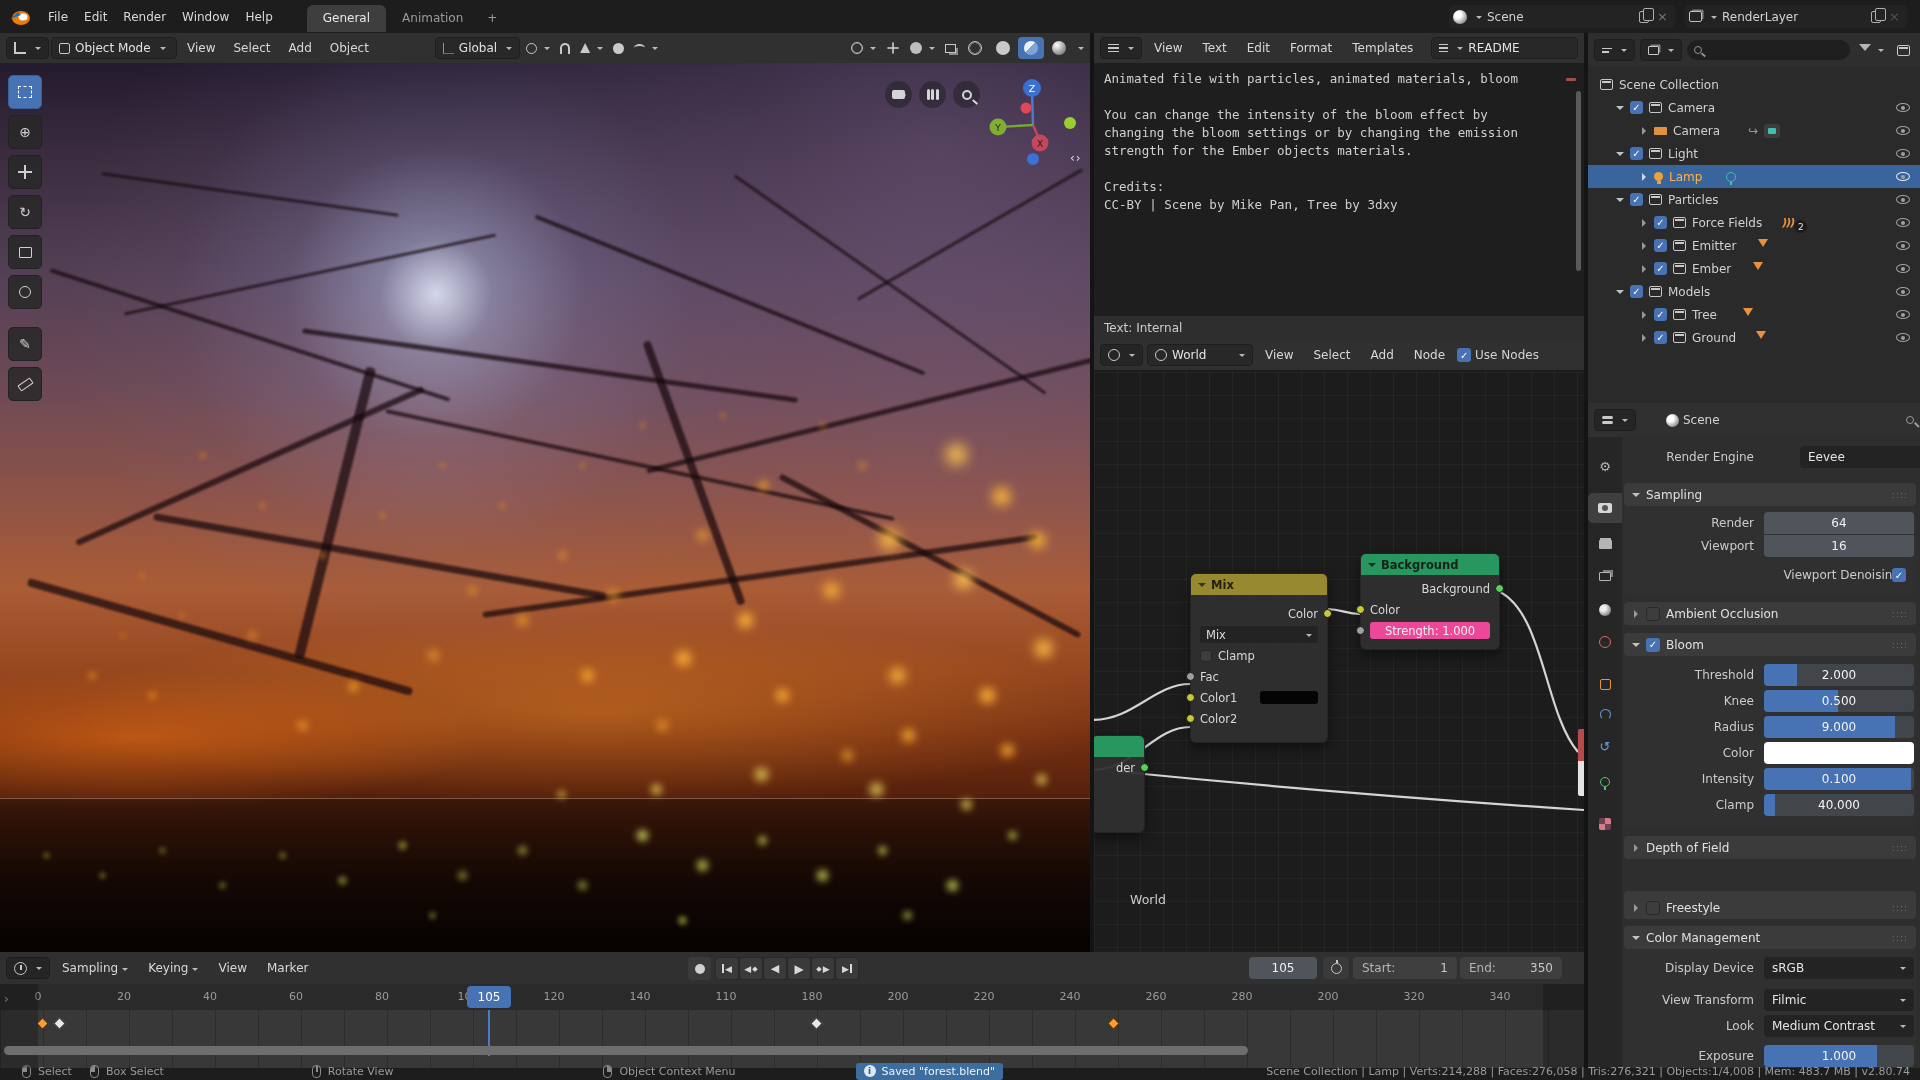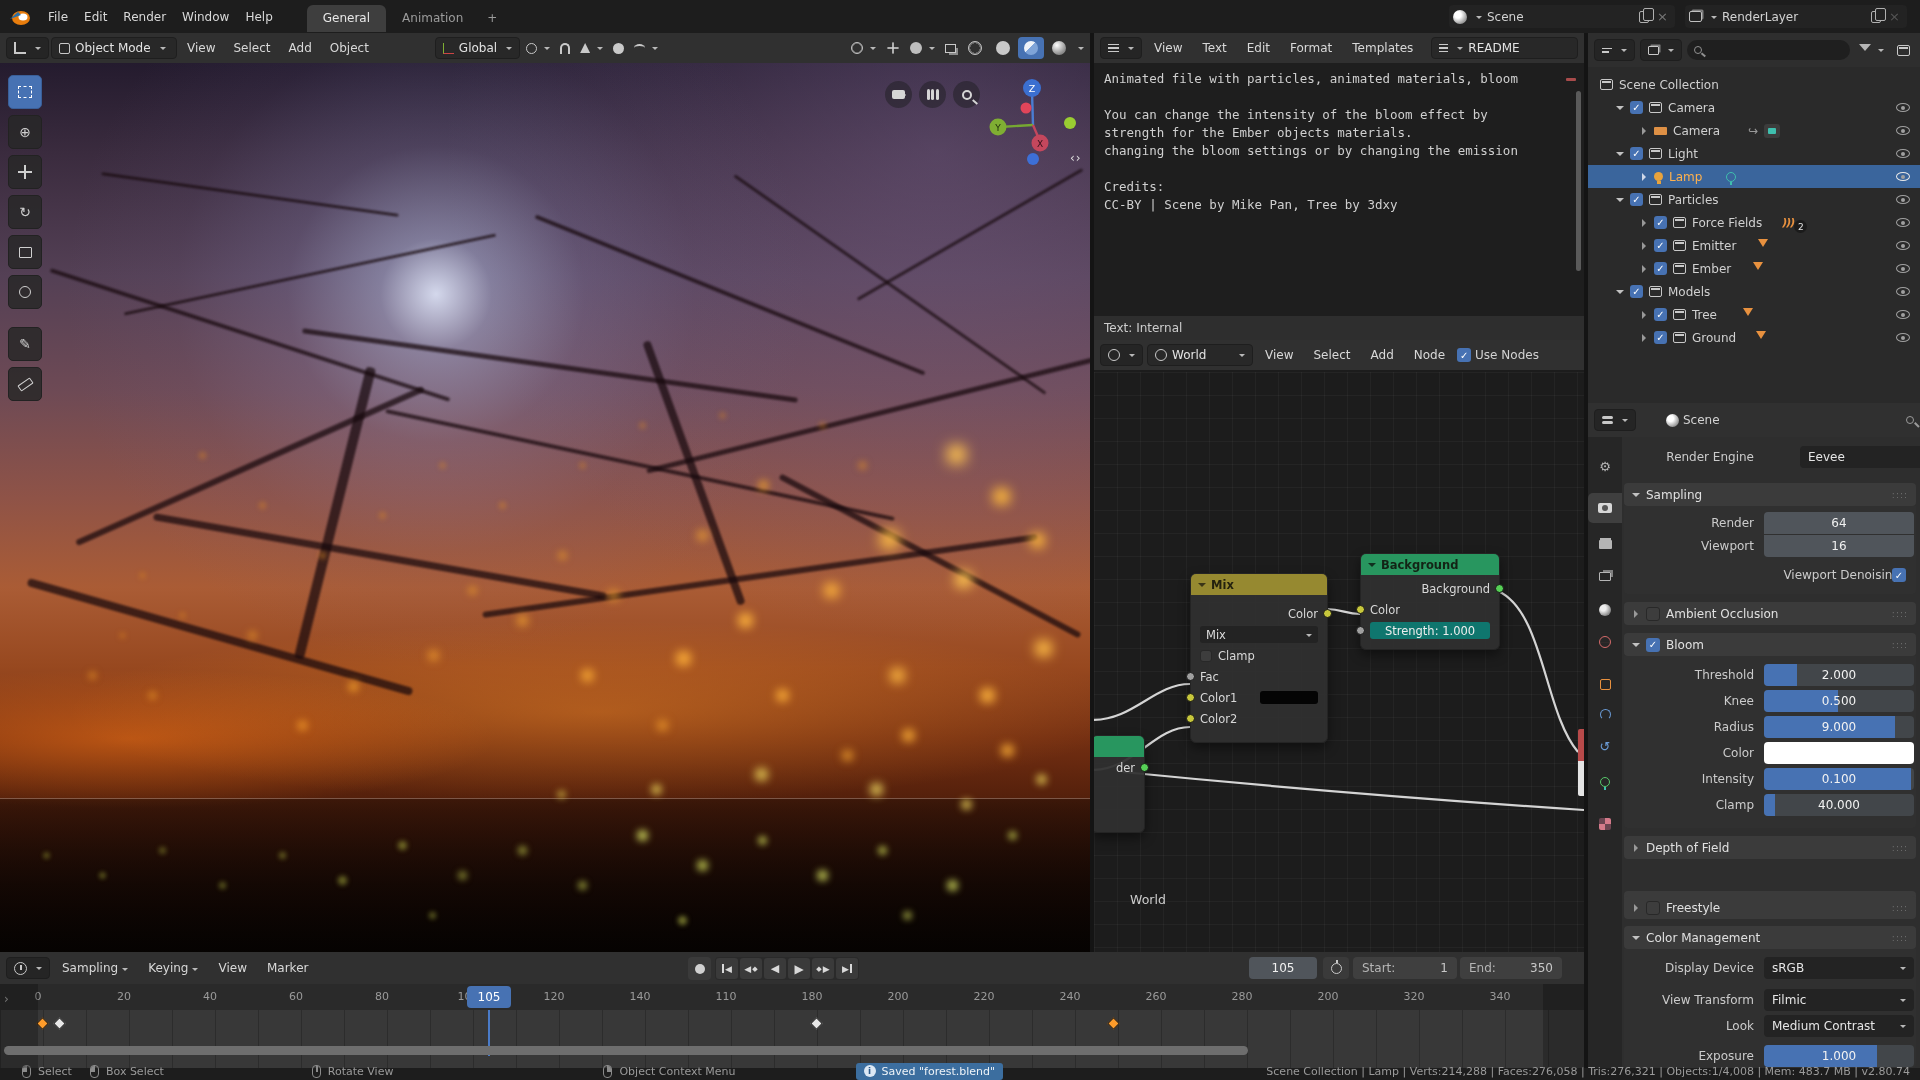--- a/index.html
+++ b/index.html
@@ -101,21 +101,21 @@
     box-shadow:0 5px 12px rgba(0,0,0,.45); font-size:11.5px; color:#d8d8d8; z-index:5; }
   .nhead { height:21px; border-radius:5px 5px 0 0; display:flex; align-items:center; gap:5px; padding:0 7px;
     color:rgba(15,15,8,.85); font-weight:bold; }
   .nrow { height:21px; display:flex; align-items:center; padding:0 9px; position:relative; }
   .nrow.out { justify-content:flex-end; }
   .sock { position:absolute; width:9px; height:9px; border-radius:50%; border:1px solid #151515; z-index:6; }
   .sock.l { left:-5px; } .sock.r { right:-5px; }
   .sock.yel { background:#c8c83c; } .sock.gry { background:#a0a0a0; } .sock.grn { background:#56d056; }
   .nfield { background:#232323; border-radius:3px; height:17px; flex:1; display:flex; align-items:center;
     padding:0 6px; justify-content:space-between; color:#dcdcdc; }
-  .nval { background:#0f766e; border-radius:3px; height:17px; flex:1; display:flex; align-items:center;
+  .nval { background:#ec4899; border-radius:3px; height:17px; flex:1; display:flex; align-items:center;
     justify-content:center; color:#eee; }
   .swatch { width:58px; height:13px; border-radius:3px; background:#040404; margin-left:auto; }
   
   #out { left:1588px; top:33px; width:332px; height:370px; background:#2a2a2a; }
   #out .hdr { height:34px; background:#2e2e2e; gap:5px; }
   .srch { flex:1; background:#1f1f1f; border-radius:11px; height:20px; display:flex; align-items:center; padding:0 7px; }
   .magsm { width:8px; height:8px; border:1.6px solid #909090; border-radius:50%; position:relative; }
   .magsm::after { content:""; position:absolute; left:6px; top:7px; width:5px; height:1.6px; background:#909090; transform:rotate(40deg); }
   .funnel { width:0; height:0; border:6px solid transparent; border-top:7px solid #b5b5b5; position:relative; }
   .orow { position:absolute; left:0; right:0; height:23px; display:flex; align-items:center; gap:6px; color:#d0d0d0; }
@@ -439,22 +439,22 @@
         <i style="width:9px;height:1.5px;background:#c9c9c9;display:block"></i>
       </span>
       <i class="cvd"></i>
       <span>README</span>
     </div>
   </div>
   <div class="body">
     <div class="tline">Animated file with particles, animated materials, bloom</div>
     <div class="tline"></div>
     <div class="tline">You can change the intensity of the bloom effect by</div>
+    <div class="tline">changing the bloom settings or by changing the emission</div>
     <div class="tline">strength for the Ember objects materials.</div>
-    <div class="tline">changing the bloom settings or by changing the emission</div>
     <div class="tline"></div>
     <div class="tline">Credits:</div>
     <div class="tline">CC-BY | Scene by Mike Pan, Tree by 3dxy</div>
   </div>
   <div class="redmark"></div>
   <div class="vscroll" style="top:58px; height:180px"></div>
   <div class="foot">
     <span>Text: Internal</span>
   </div>
 </div>

